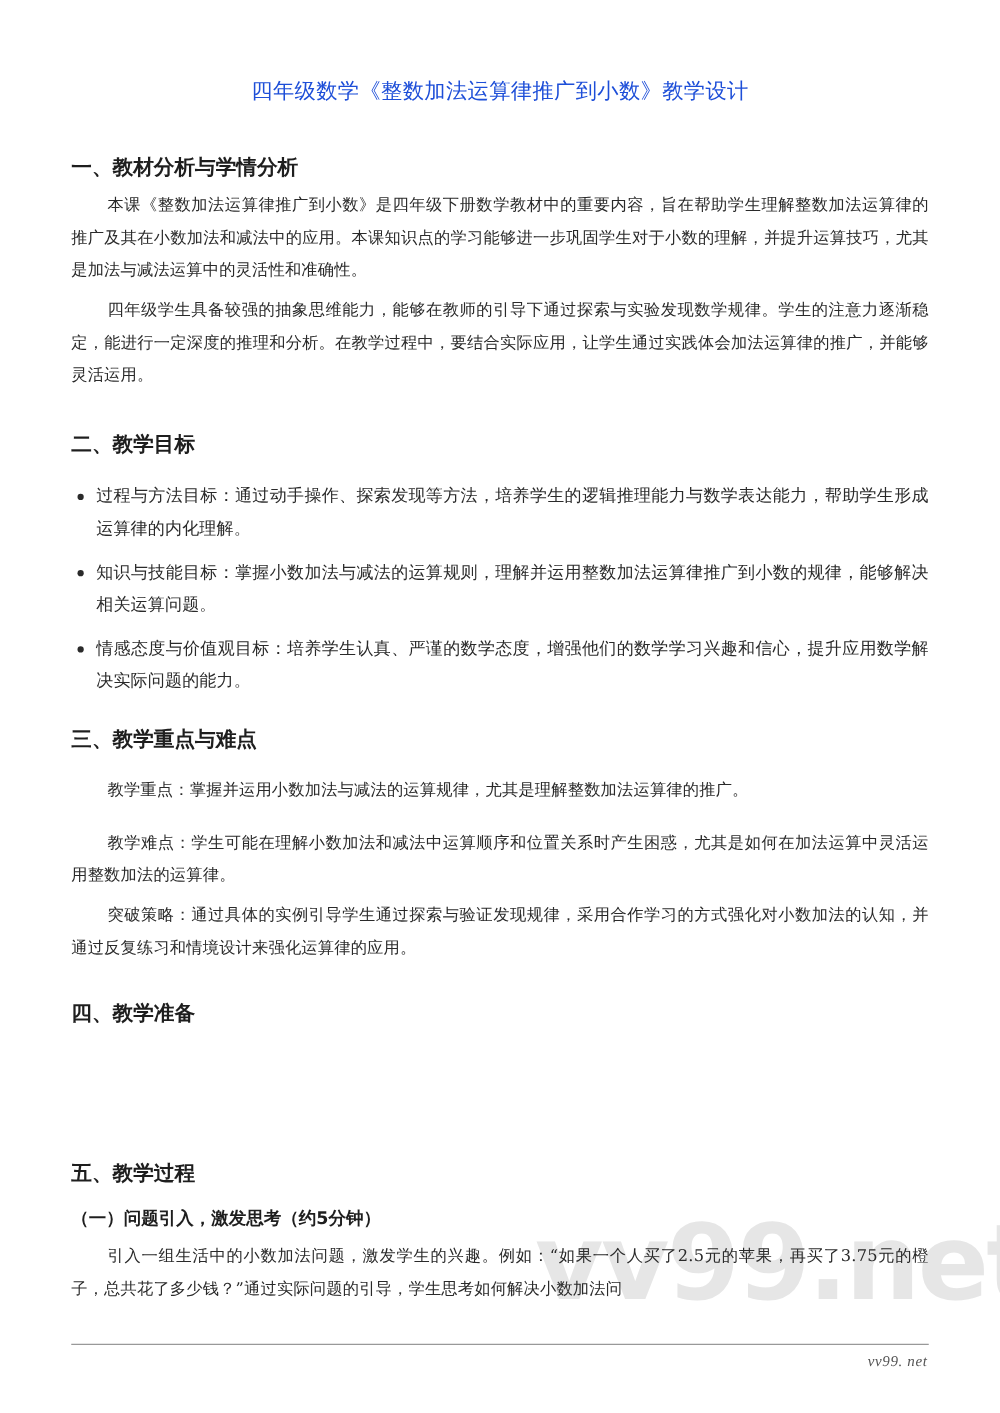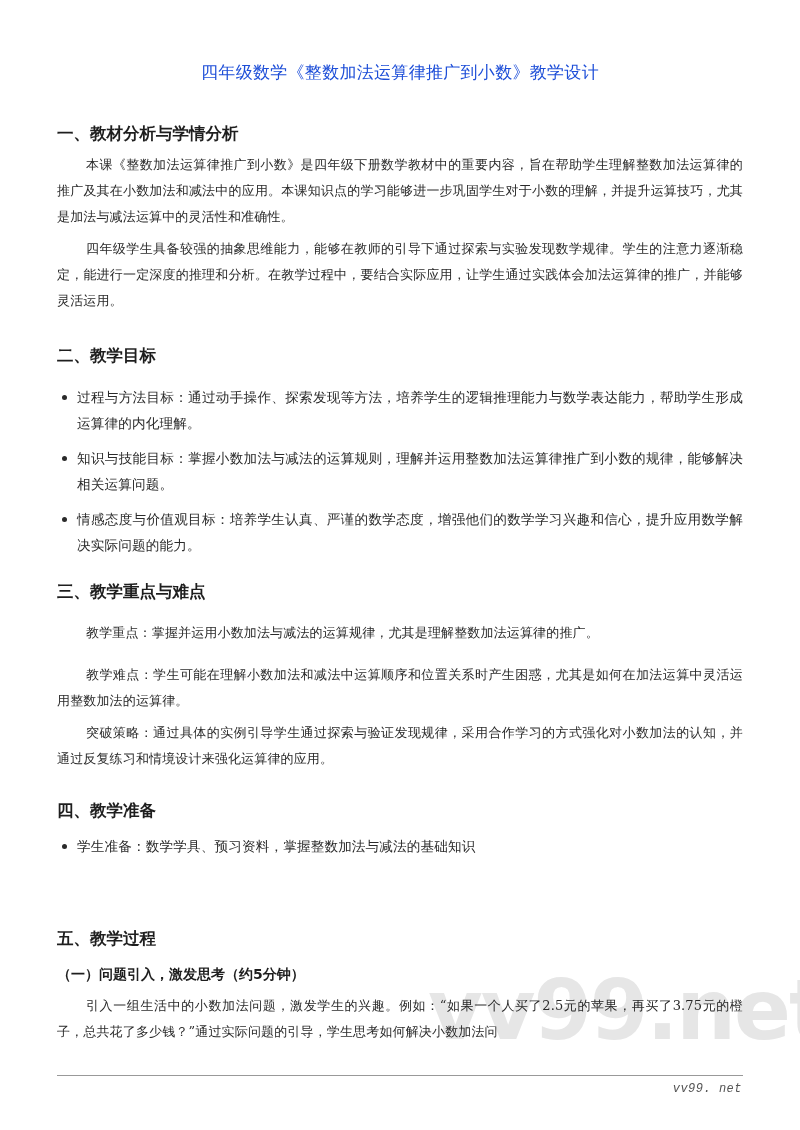--- a/index.html
+++ b/index.html
@@ -18,21 +18,21 @@
   .list { position: absolute; left: 0; width: 686px; margin: 0; padding: 0; list-style: none; }
   .list li { position: relative; padding-left: 20px; font-size: 13.6px; line-height: 26px;
              color: #2a2a2a; text-align: justify; letter-spacing: 0.15px; }
   .bullet { position: absolute; left: 5px; top: 11px; width: 5px; height: 5px; border-radius: 50%;
             background: #2a2a2a; }
   .watermark { position: absolute; left: 428px; top: 968px; font-family: "DejaVu Sans", "Liberation Sans", sans-serif;
                font-size: 84px; font-weight: bold; color: #e6e6e6; letter-spacing: -2px; z-index: 0;
                line-height: 1; }
   .fg { z-index: 1; }
   .footer-rule { position: absolute; left: 57px; top: 1075px; width: 686px; height: 1px; background: #999; }
-  .footer-text { position: absolute; right: 58px; top: 1082px; font-family: Liberation Mono, monospace;
+  .footer-text { position: absolute; right: 58px; top: 1082px; font-family: Liberation Serif, serif;
                  font-style: italic; font-size: 12px; color: #555; letter-spacing: 0.5px; }
 </style>
 </head>
 <body>
 
 <div class="watermark">vv99.net</div>
 
 <div class="page fg">
   <div class="title">四年级数学《整数加法运算律推广到小数》教学设计</div>
 
@@ -56,24 +56,20 @@
     </li>
   </ul>
 
   <div class="h2" style="top:581px">三、教学重点与难点</div>
   <div class="para" style="top:620px">教学重点：掌握并运用小数加法与减法的运算规律，尤其是理解整数加法运算律的推广。</div>
   <div class="para" style="top:662px">教学难点：学生可能在理解小数加法和减法中运算顺序和位置关系时产生困惑，尤其是如何在加法运算中灵活运用整数加法的运算律。</div>
   <div class="para" style="top:720px">突破策略：通过具体的实例引导学生通过探索与验证发现规律，采用合作学习的方式强化对小数加法的认知，并通过反复练习和情境设计来强化运算律的应用。</div>
 
   <div class="h2" style="top:800px">四、教学准备</div>
   <ul class="list" style="top:833px">
-    <li>
-      <span class="bullet"></span>
-      <span>学生准备：数学学具、预习资料，掌握整数加法与减法的基础知识</span>
-    </li>
   </ul>
 
   <div class="h2" style="top:928px">五、教学过程</div>
   <div class="h3" style="top:966px">（一）问题引入，激发思考（约5分钟）</div>
   <div class="para" style="top:993px">引入一组生活中的小数加法问题，激发学生的兴趣。例如：“如果一个人买了2.5元的苹果，再买了3.75元的橙子，总共花了多少钱？”通过实际问题的引导，学生思考如何解决小数加法问</div>
 </div>
 
 <div class="footer-rule"></div>
 <div class="footer-text">vv99. net</div>
 

